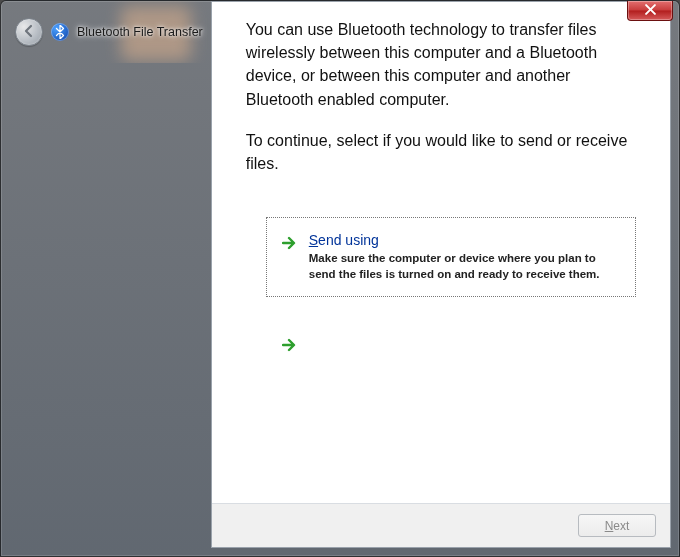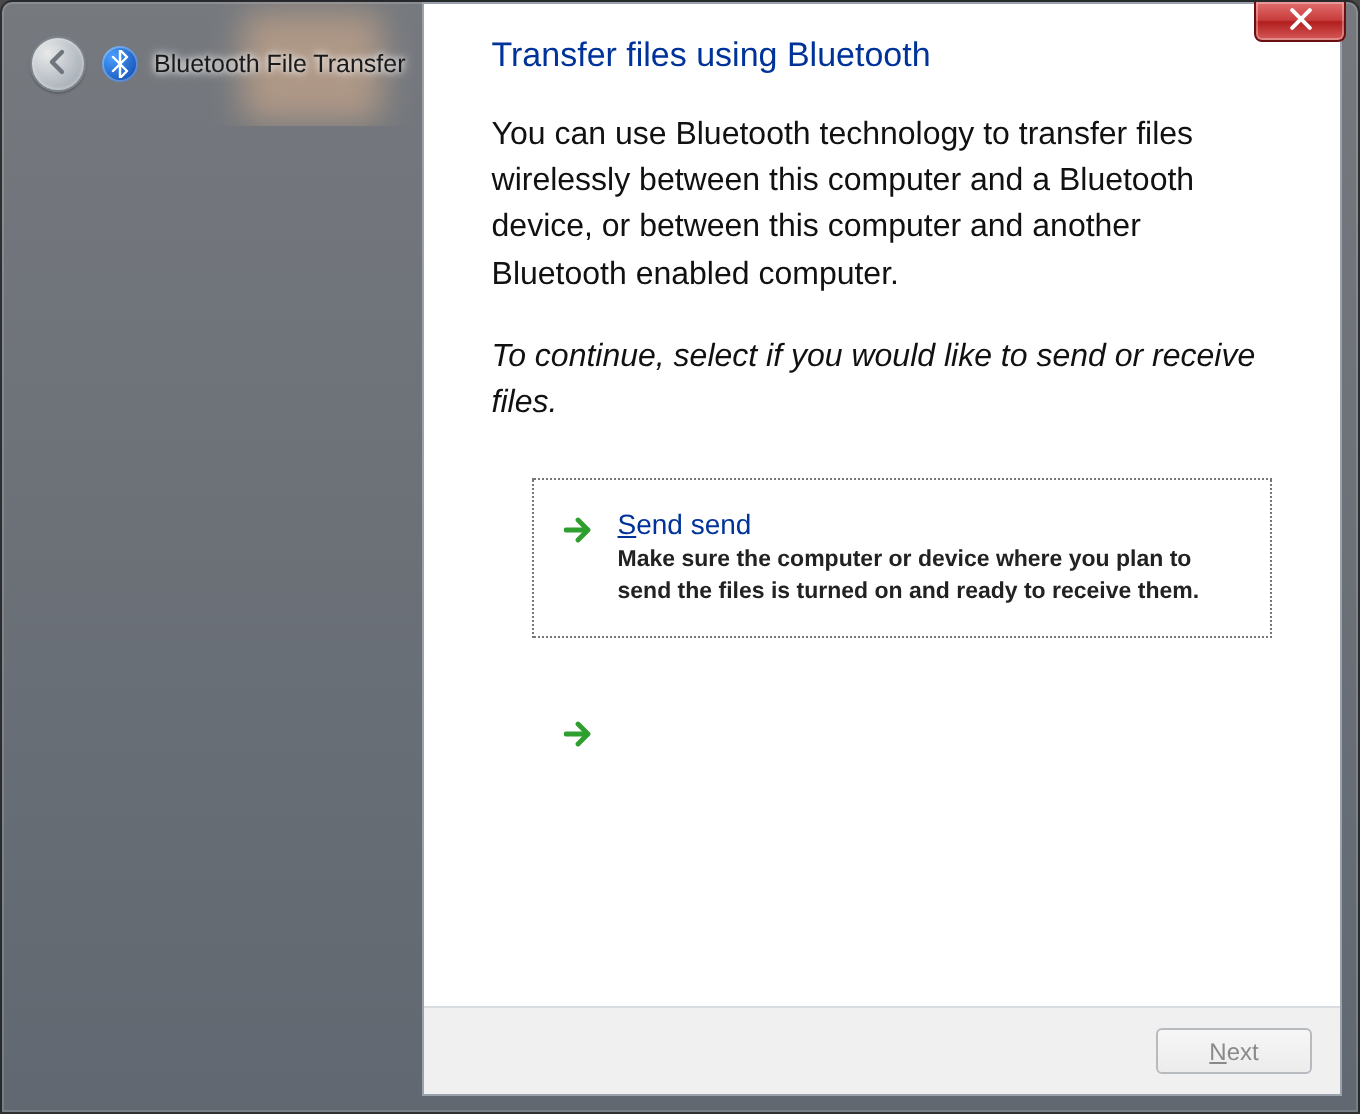--- a/index.html
+++ b/index.html
@@ -127,21 +127,21 @@
     font-weight: 400;
     font-size: 17px;
     margin: 0 0 18px 0;
   }
 
   .intro, .prompt {
     font-size: 16px;
     line-height: 1.45;
     margin-bottom: 14px;
   }
-  .prompt { margin-bottom: 26px; margin-top: 18px; font-style: italic; }
+  .prompt { margin-bottom: 42px; margin-top: 18px; }
 
   .option {
     border: 1px solid transparent;
     padding: 14px 16px 14px 14px;
     margin-left: 20px;
     margin-right: 0;
     display: flex;
     gap: 10px;
     cursor: pointer;
   }
@@ -235,33 +235,32 @@
     <div class="bt-icon">
       <svg viewBox="0 0 10 16">
           <path d="M5 0 L5 16 M5 0 L9 4 L1 12 M5 16 L9 12 L1 4" fill="none" stroke="#fff" stroke-width="1.4" stroke-linejoin="round" stroke-linecap="round"></path>
         </svg>
     </div>
     <div class="title-text">Bluetooth File Transfer</div>
   </div>
 
   <div class="content-frame">
     <div class="content-body">
-      <h1 class="page-title">Transfer files using Bluetooth</h1>
 
       <div class="intro">You can use Bluetooth technology to transfer files wirelessly between this computer and a Bluetooth device, or between this computer and another Bluetooth enabled computer.</div>
       <div class="prompt">To continue, select if you would like to send or receive files.</div>
 
       <div class="option selected">
         <div class="arrow-icon">
           <svg viewBox="0 0 16 14">
               <path d="M1 7 L11 7 M7 2 L12 7 L7 12" fill="none" stroke="#2e9f2e" stroke-width="2.4" stroke-linecap="round" stroke-linejoin="round"></path>
             </svg>
         </div>
         <div class="option-text">
-          <div class="option-title"><span class="ul">S</span><span>end send</span></div>
+          <div class="option-title"><span class="ul">S</span><span>end using</span></div>
           <div class="option-desc">Make sure the computer or device where you plan to send the files is turned on and ready to receive them.</div>
         </div>
       </div>
 
       <div class="option">
         <div class="arrow-icon">
           <svg viewBox="0 0 16 14">
               <path d="M1 7 L11 7 M7 2 L12 7 L7 12" fill="none" stroke="#2e9f2e" stroke-width="2.4" stroke-linecap="round" stroke-linejoin="round"></path>
             </svg>
         </div>

